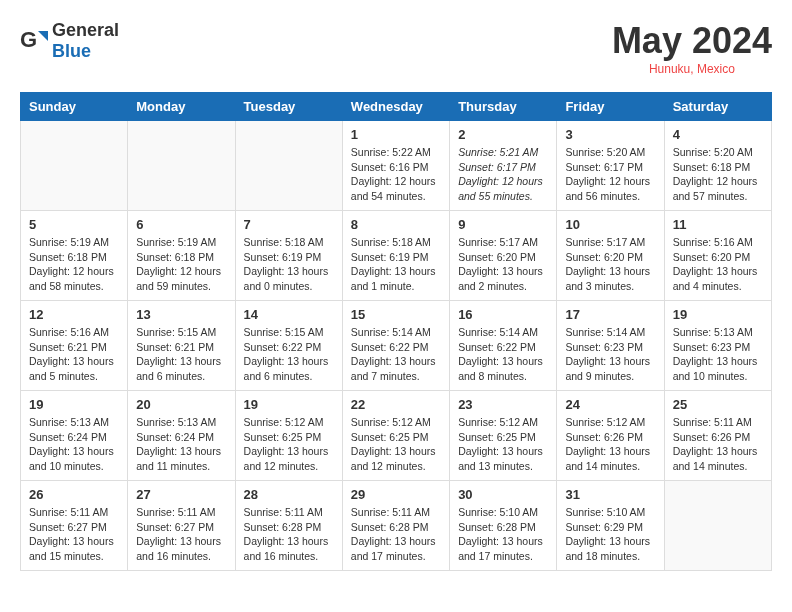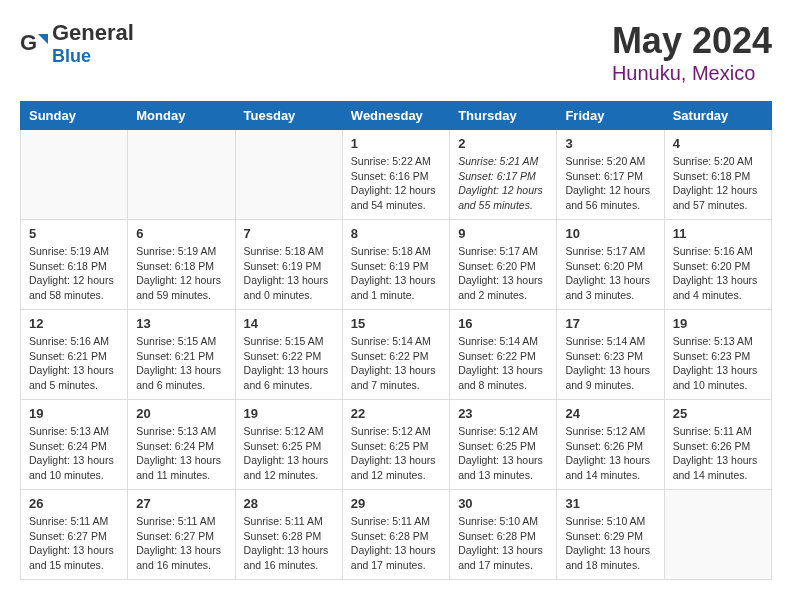--- a/index.html
+++ b/index.html
@@ -15,45 +15,45 @@
       justify-content: space-between;
       align-items: flex-start;
       margin-bottom: 16px;
     }
     .logo {
       display: flex;
       align-items: center;
       gap: 4px;
     }
     .logo-text-general {
-      font-size: 22px;
+      font-size: 18px;
       font-weight: bold;
       color: #333;
     }
     .logo-text-blue {
       font-size: 18px;
       font-weight: bold;
       color: #1a6db5;
       margin-top: 16px;
     }
     .logo-icon {
       width: 28px;
       height: 28px;
     }
     .title-block {
-      text-align: left;
+      text-align: center;
     }
     .title-month {
       font-size: 36px;
       font-weight: bold;
       color: #333;
     }
     .title-location {
-      font-size: 20px;
-      color: #701a75;
+      font-size: 12px;
+      color: #ef4444;
     }
     .calendar {
       width: 100%;
       border-collapse: collapse;
       border: 1px solid #ccc;
       padding-left: 44px;
     }
     .calendar th {
       background-color: #1a6db5;
       color: #fff;

